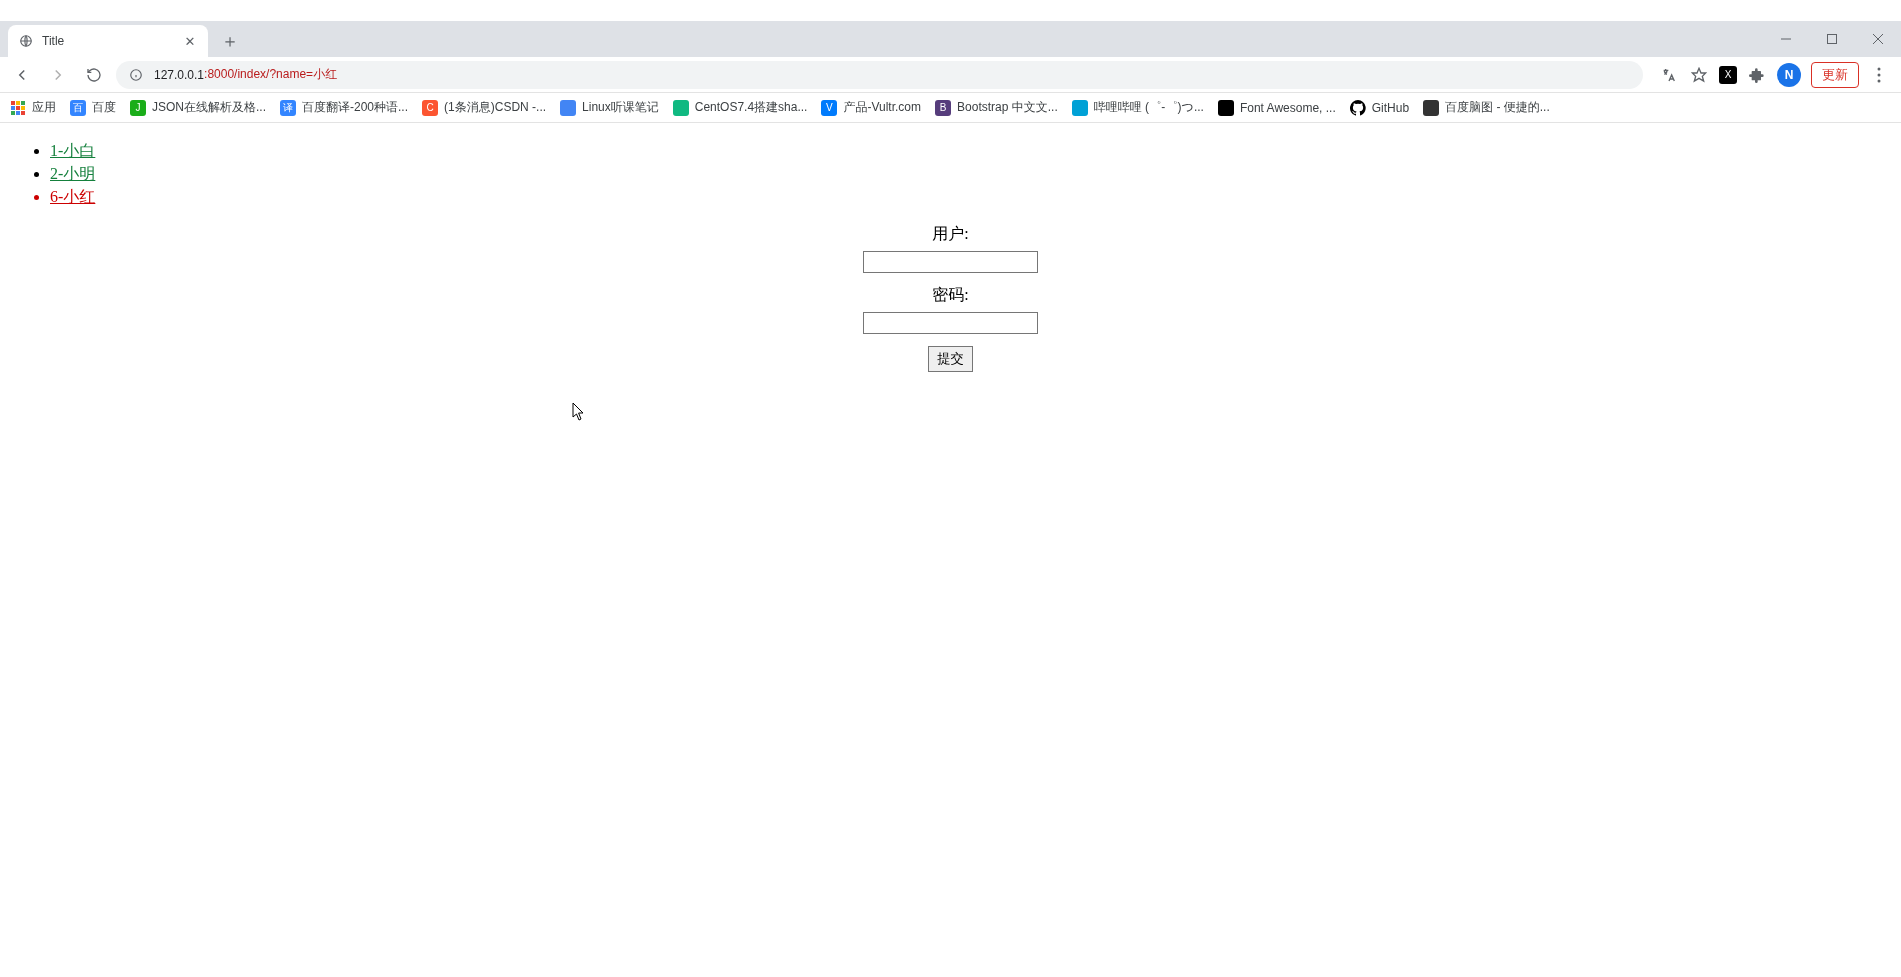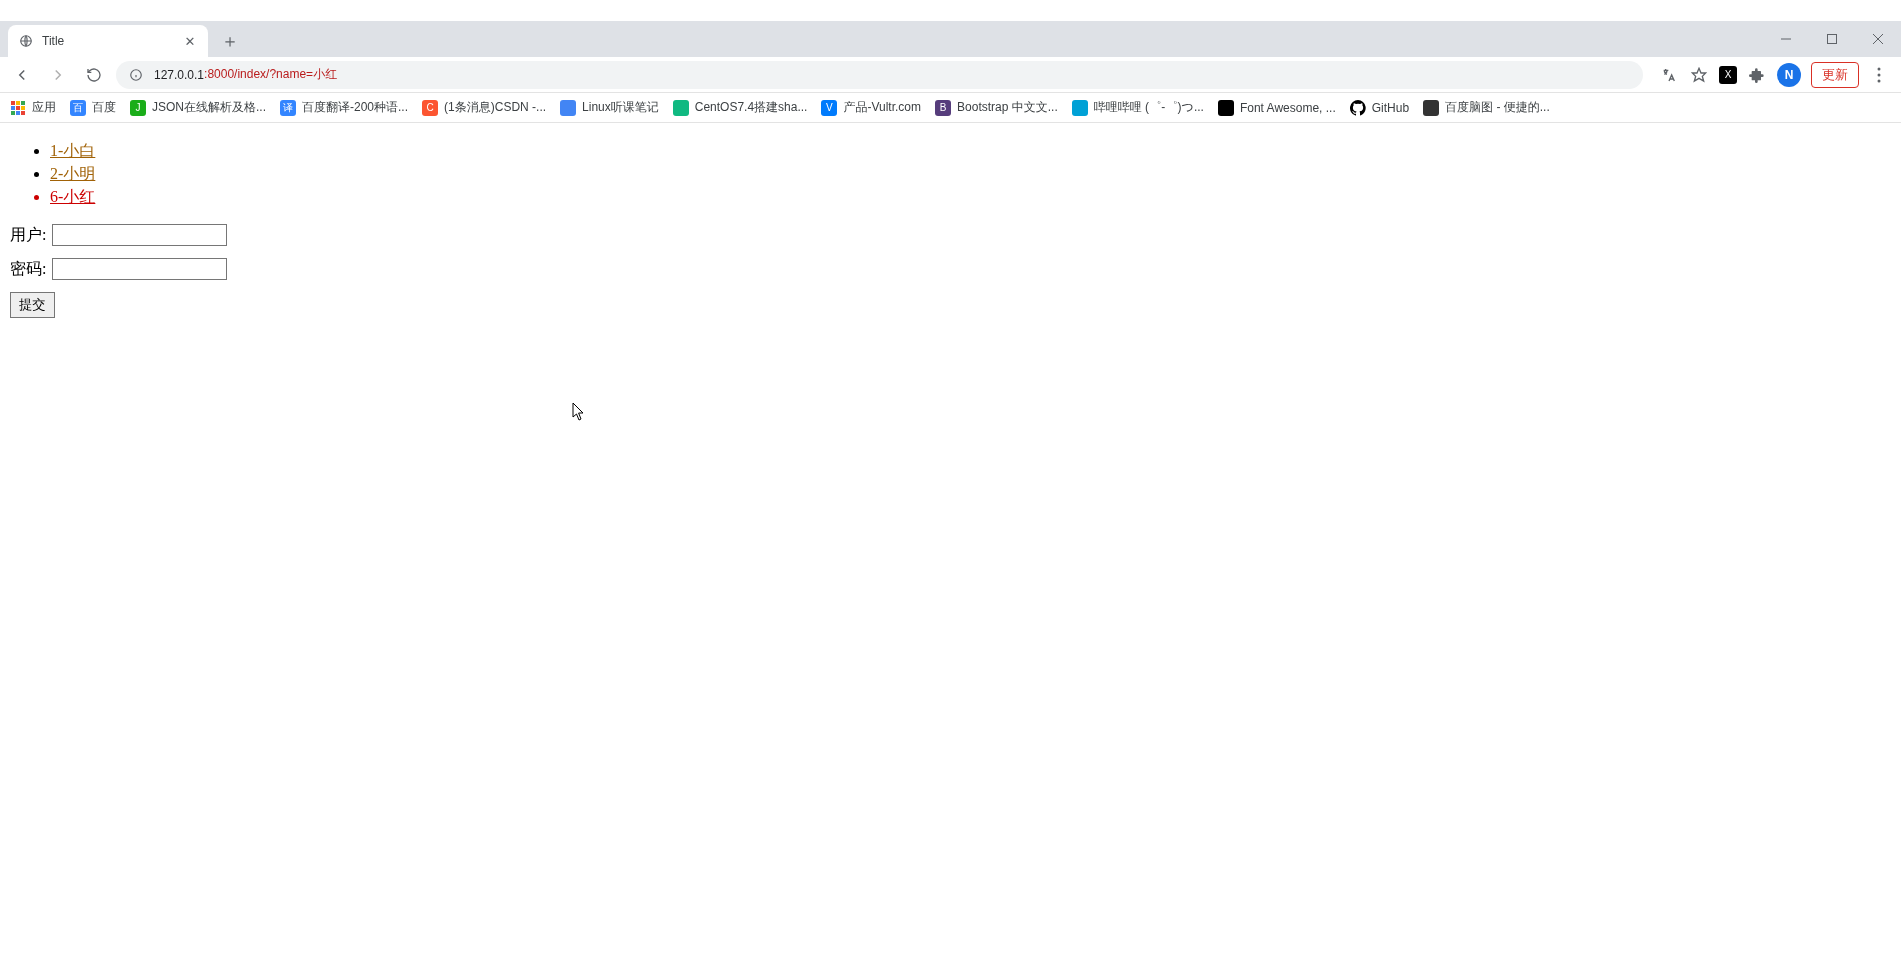--- a/index.html
+++ b/index.html
@@ -128,23 +128,23 @@
   
   .page {
     padding:10px;
     font-family: "Simsun", "Microsoft YaHei", serif;
     font-size:16px;
   }
   .page ul { margin:8px 0 16px 0; padding-left:40px; }
   .page ul li { margin:2px 0; list-style:disc; }
   .page ul li.visited::marker { color:#000; }
   .page ul li.current::marker { color:#c00; }
-  .page ul li a { color:#a16207; text-decoration:underline; }
+  .page ul li a { color:#15803d; text-decoration:underline; }
   .page ul li.current a { color:#c00; }
-  .page p { margin:12px 0; display:flex; align-items:center; gap:6px; }
+  .page p { margin:12px 0; display:flex; align-items:center; gap:6px;flex-direction:column; }
   .page label { font-size:16px; }
   .page input[type="text"] {
     border:1px solid #767676; height:22px; width:175px; padding:1px 2px; font-size:13.3px;
   }
   .page button {
     border:1px solid #767676; background:#efefef; padding:3px 8px; font-size:13.3px;
     font-family: inherit;
   }
 
   

